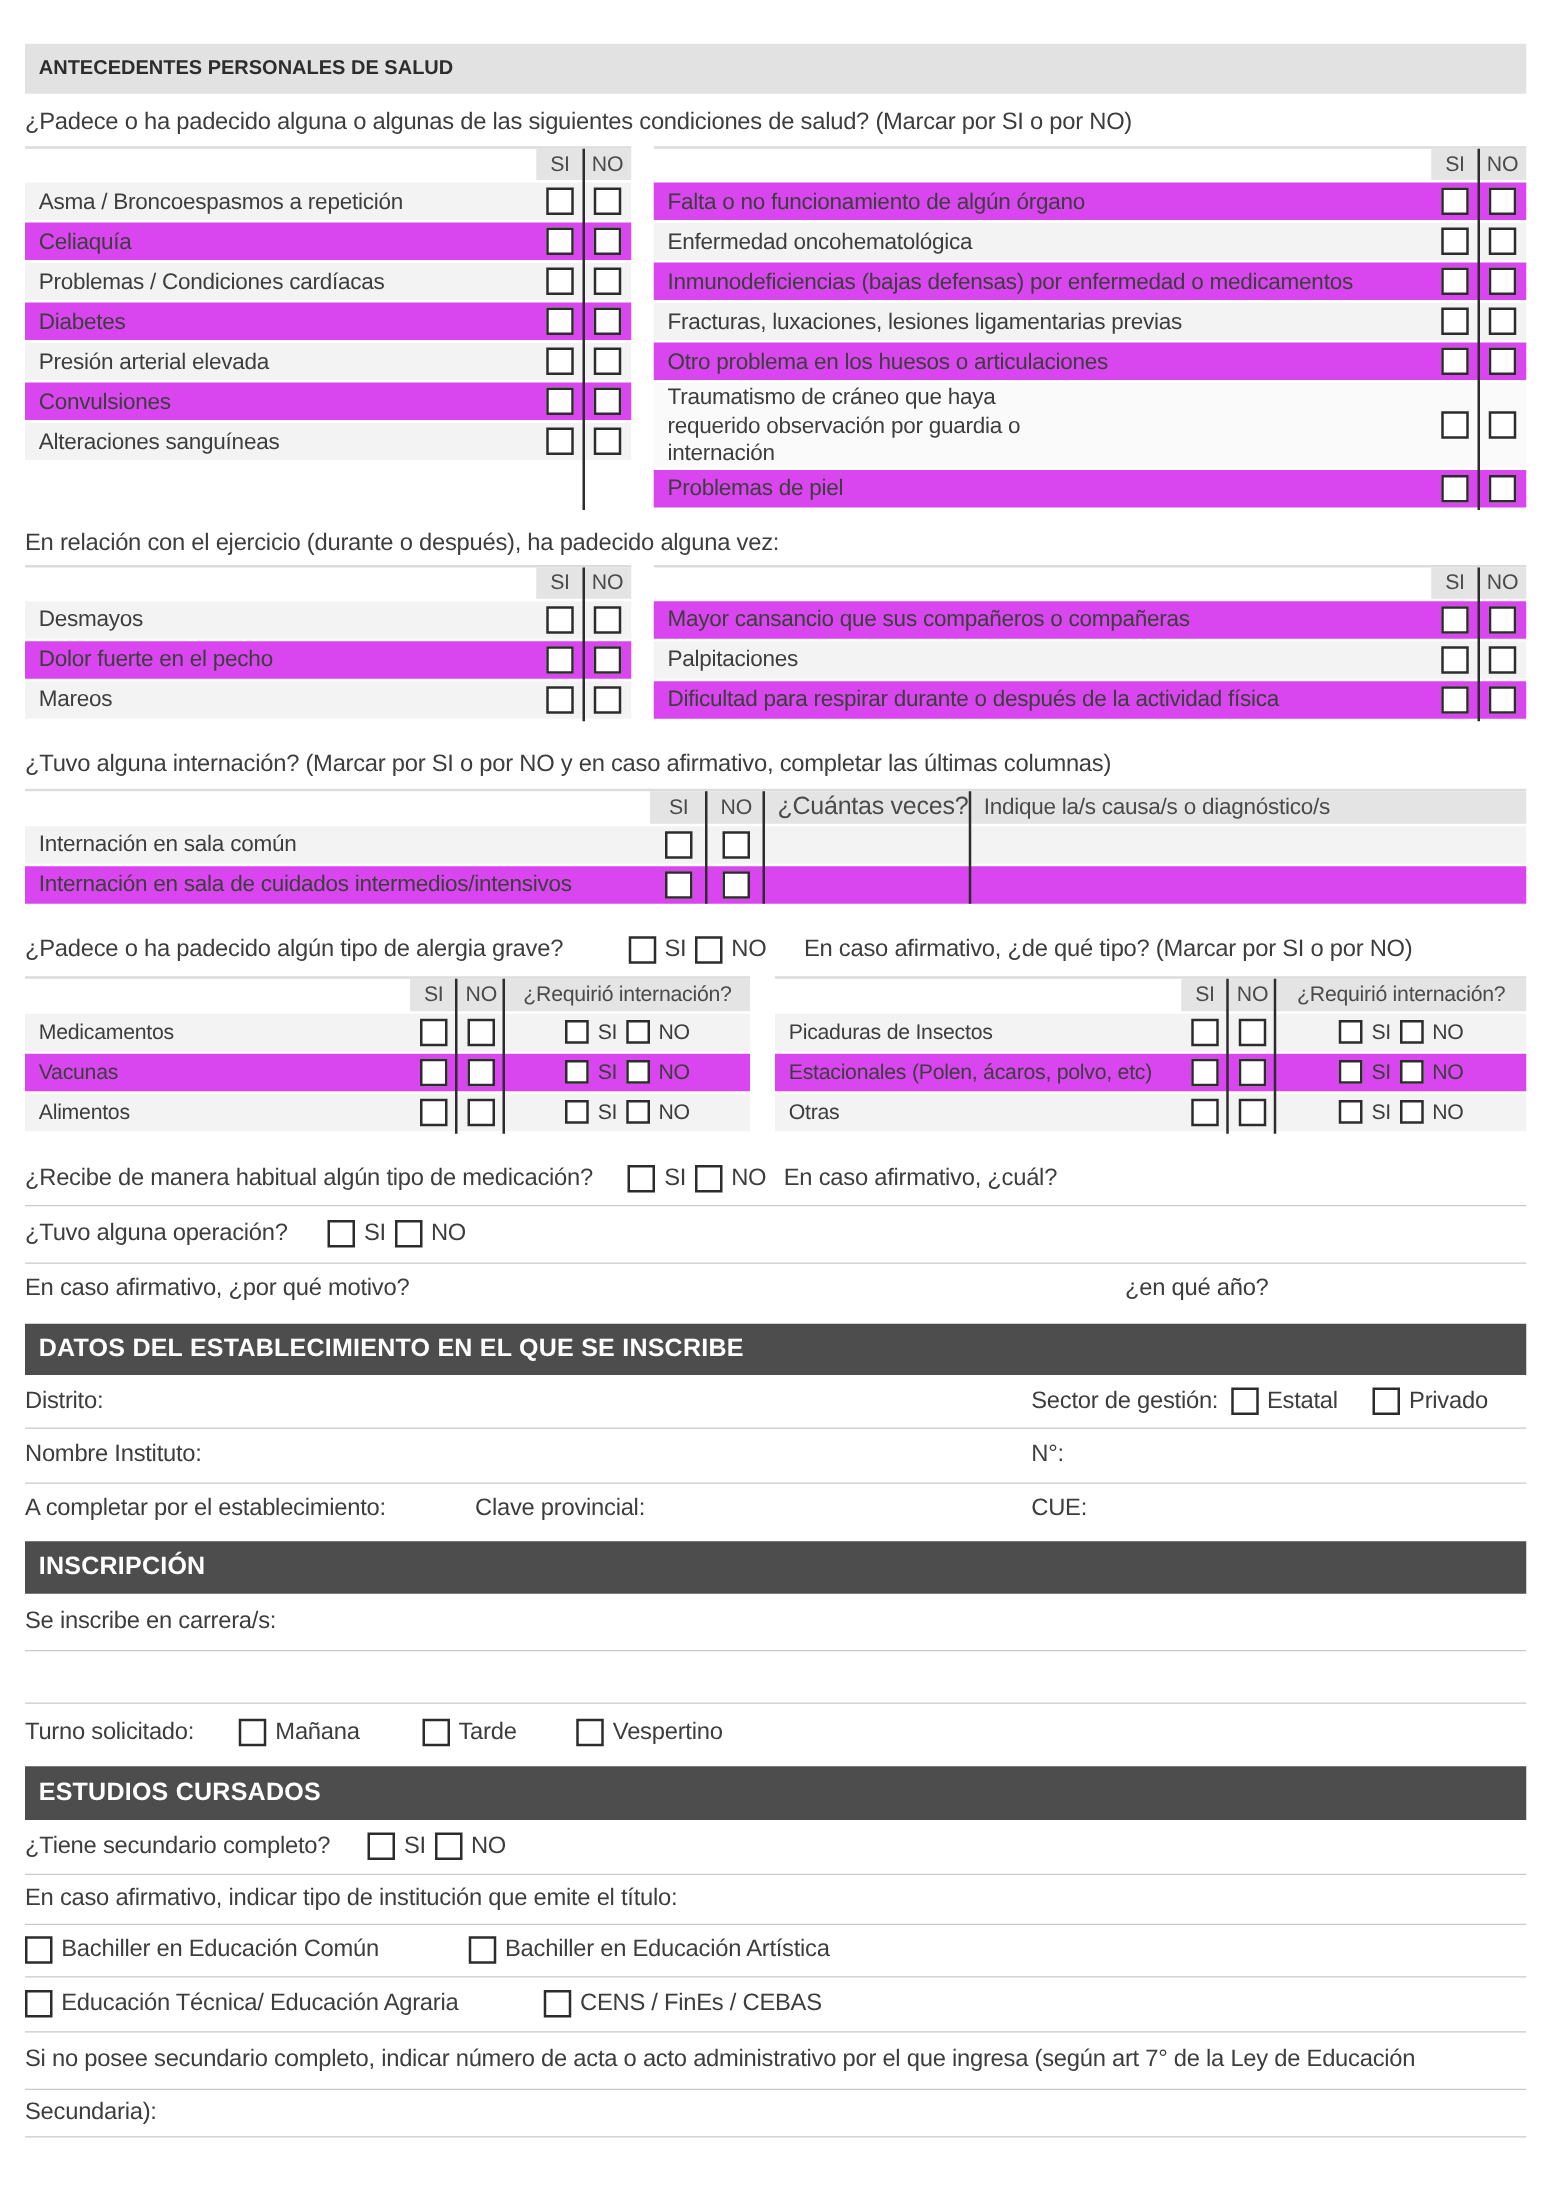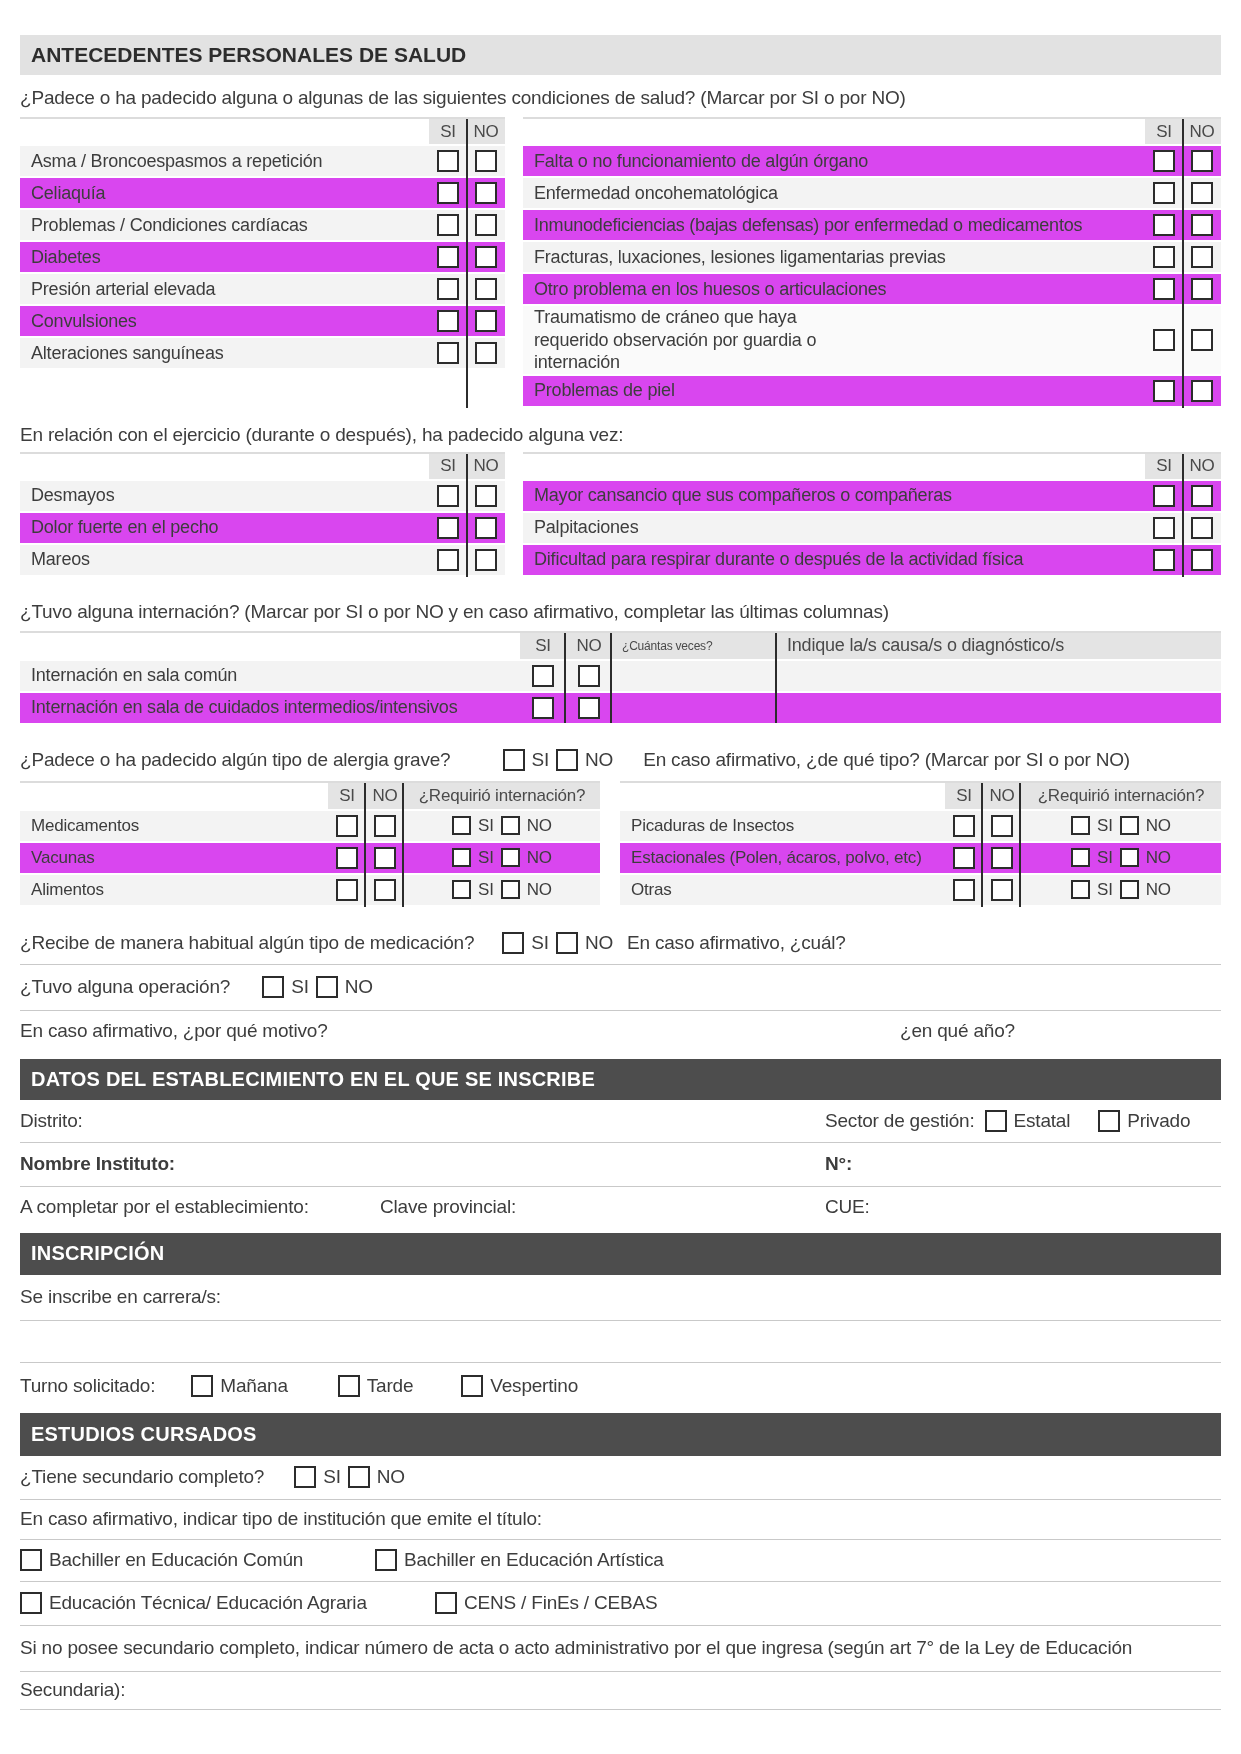--- a/index.html
+++ b/index.html
@@ -1,19 +1,19 @@
 <!DOCTYPE html>
 <html><head>
 <meta charset="utf-8">
 <style>
   *{box-sizing:border-box;margin:0;padding:0;}
   html,body{width:1241px;height:1754px;background:#fff;overflow:hidden;}
   body{font-family:"Liberation Sans","DejaVu Sans",sans-serif;color:#3d3d3d;letter-spacing:-0.2px;}
   .page{padding:35px 20px 0 20px;width:1241px;}
-  .bar-light{background:#e2e2e2;color:#2d2d2d;font-weight:bold;font-size:21px;height:40px;display:flex;align-items:center;padding:0 11px;letter-spacing:0;}
+  .bar-light{background:#e2e2e2;color:#2d2d2d;font-weight:bold;font-size:16px;height:40px;display:flex;align-items:center;padding:0 11px;letter-spacing:0;}
   .bar-dark{background:#4d4d4d;color:#fff;font-weight:bold;font-size:20px;height:41px;display:flex;align-items:center;padding:0 11px;letter-spacing:.2px;}
   .q{font-size:19px;}
   .pair{display:flex;gap:18px;}
   .tleft{width:485px;}
   .tright{width:698px;}
   .cbtable{position:relative;border-top:2px solid #dcdcdc;padding-top:0;}
   .hdr{display:flex;align-items:stretch;height:25px;margin-bottom:2px;}
   .hlabel{flex:1;}
   .hcell{background:#e4e4e4;display:flex;align-items:center;justify-content:center;font-size:17px;color:#4a4a4a;}
   .hcell.txt{justify-content:flex-start;padding-left:10px;}
@@ -283,21 +283,21 @@
     </div>
   </div>
 
   <div class="q" style="margin-top:24px;">¿Tuvo alguna internación?  (Marcar por SI o por NO y en caso afirmativo, completar las últimas columnas)</div>
 
   <div class="cbtable" style="margin-top:8px;">
     <div class="hdr" style="height:26px;">
       <div class="hlabel"></div>
       <div class="hcell" style="width:46px;">SI</div>
       <div class="hcell" style="width:46px;">NO</div>
-      <div class="hcell txt" style="width:165px;font-size:12px;">¿Cuántas veces?</div>
+      <div class="hcell txt" style="width:165px;font-size:20px;">¿Cuántas veces?</div>
       <div class="hcell txt" style="width:444px;font-size:18px;">Indique la/s causa/s o diagnóstico/s</div>
     </div>
     <div class="row bg-l">
       <div class="ilabel">Internación en sala común</div>
       <div class="icb">
           <span class="cb"></span>
         </div>
       <div class="icb">
           <span class="cb"></span>
         </div>
@@ -485,21 +485,21 @@
         <span class="cb"></span>
         <span>Estatal</span>
       </span>
       <span class="cbg" style="margin-left:18px;">
         <span class="cb"></span>
         <span>Privado</span>
       </span>
     </span>
   </div>
 
-  <div class="frow posrow" style="height:44px;font-weight:bold;">
+  <div class="frow posrow" style="height:44px;">
     <span>Nombre Instituto:</span>
     <span class="fill"></span>
     <span class="abs" style="left:805px;">N°:</span>
   </div>
 
   <div class="frow noline posrow" style="height:40px;">
     <span>A completar por el establecimiento:</span>
     <span class="abs" style="left:360px;">Clave provincial:</span>
     <span class="abs" style="left:805px;">CUE:</span>
   </div>

